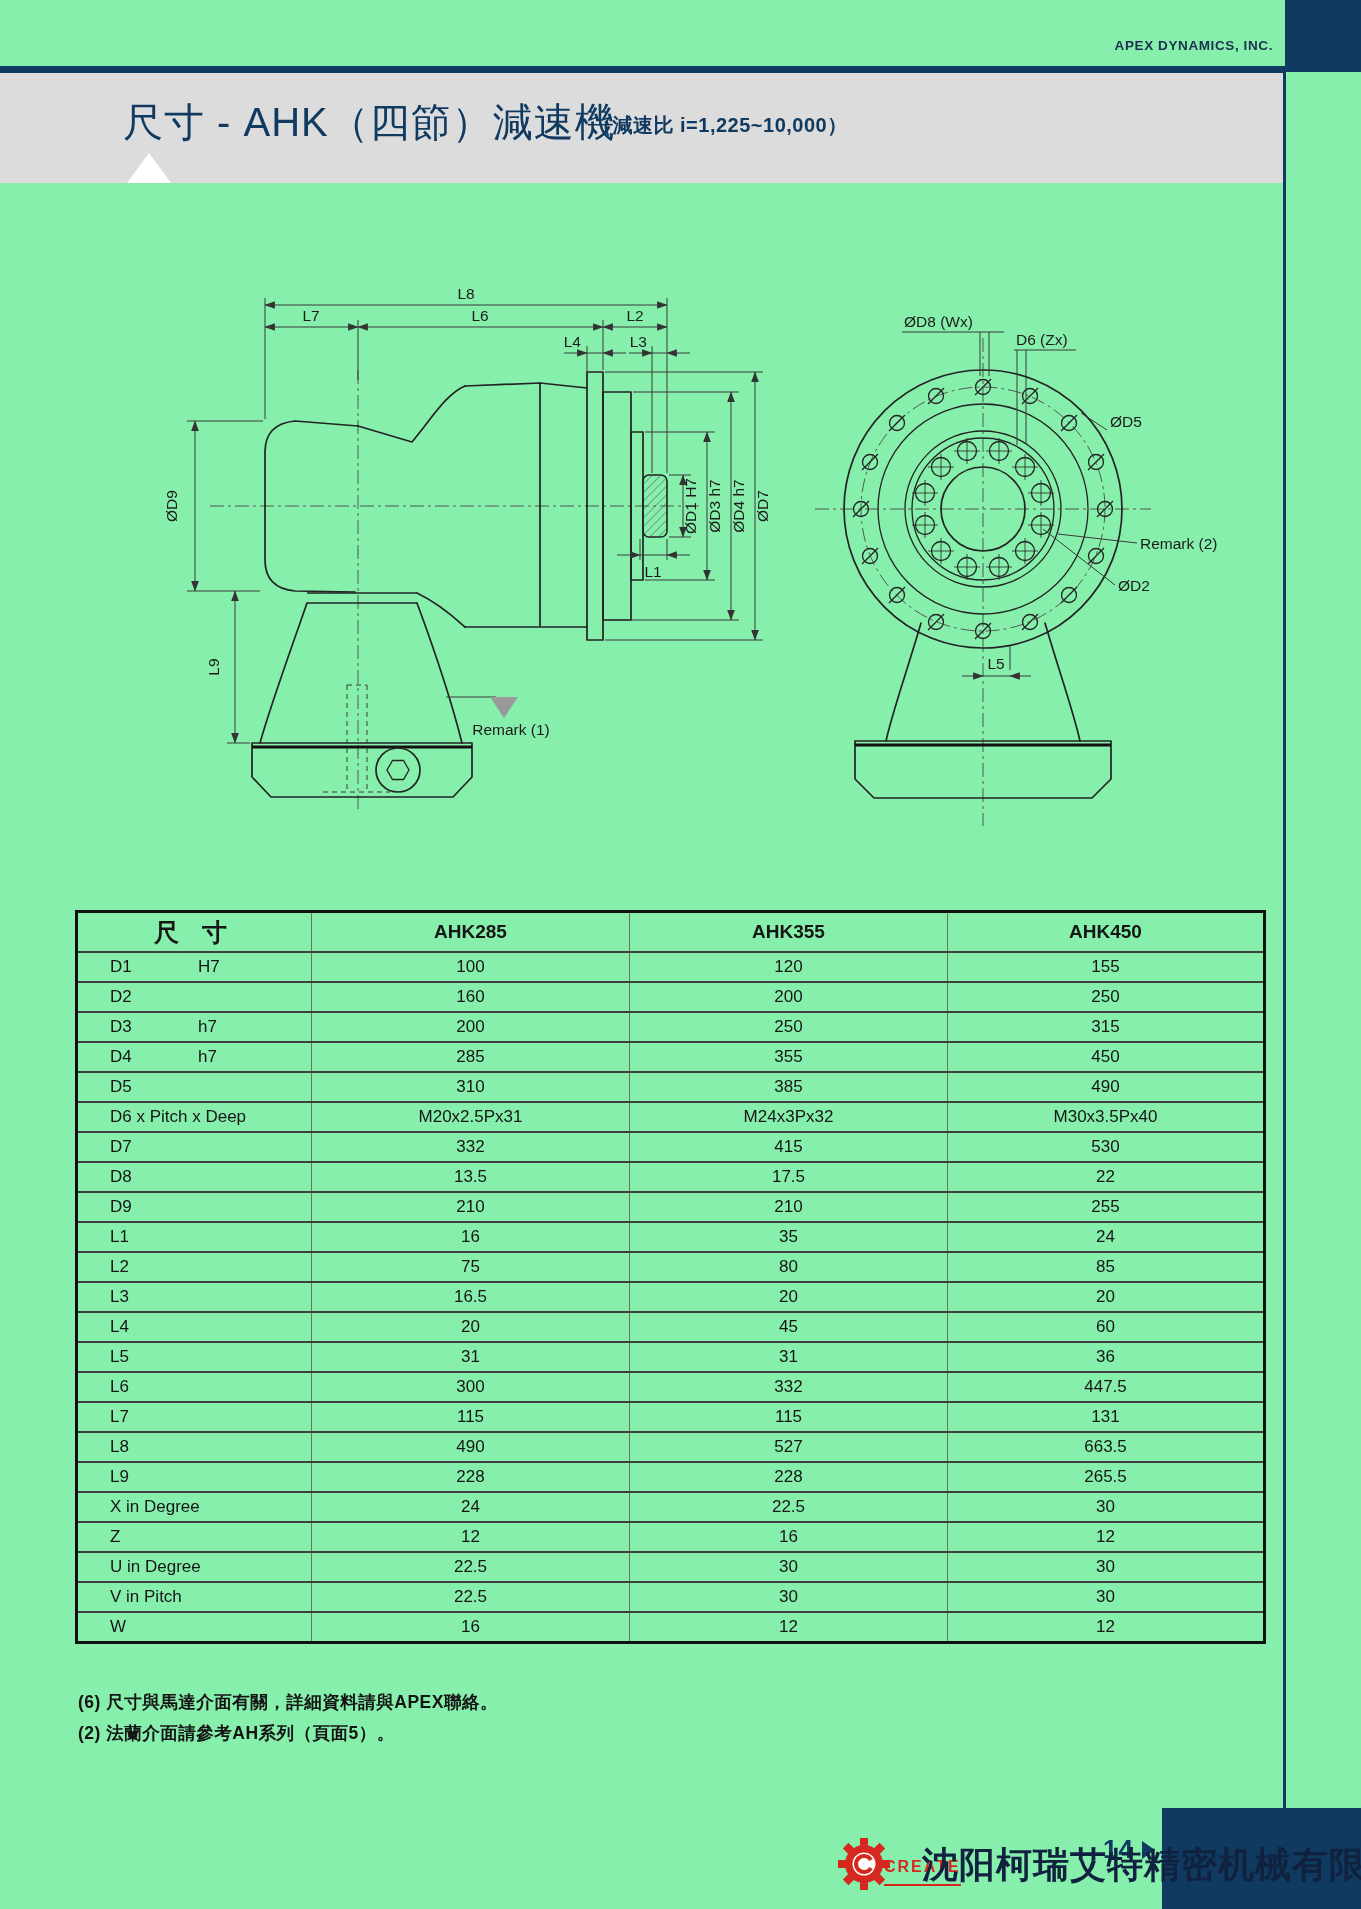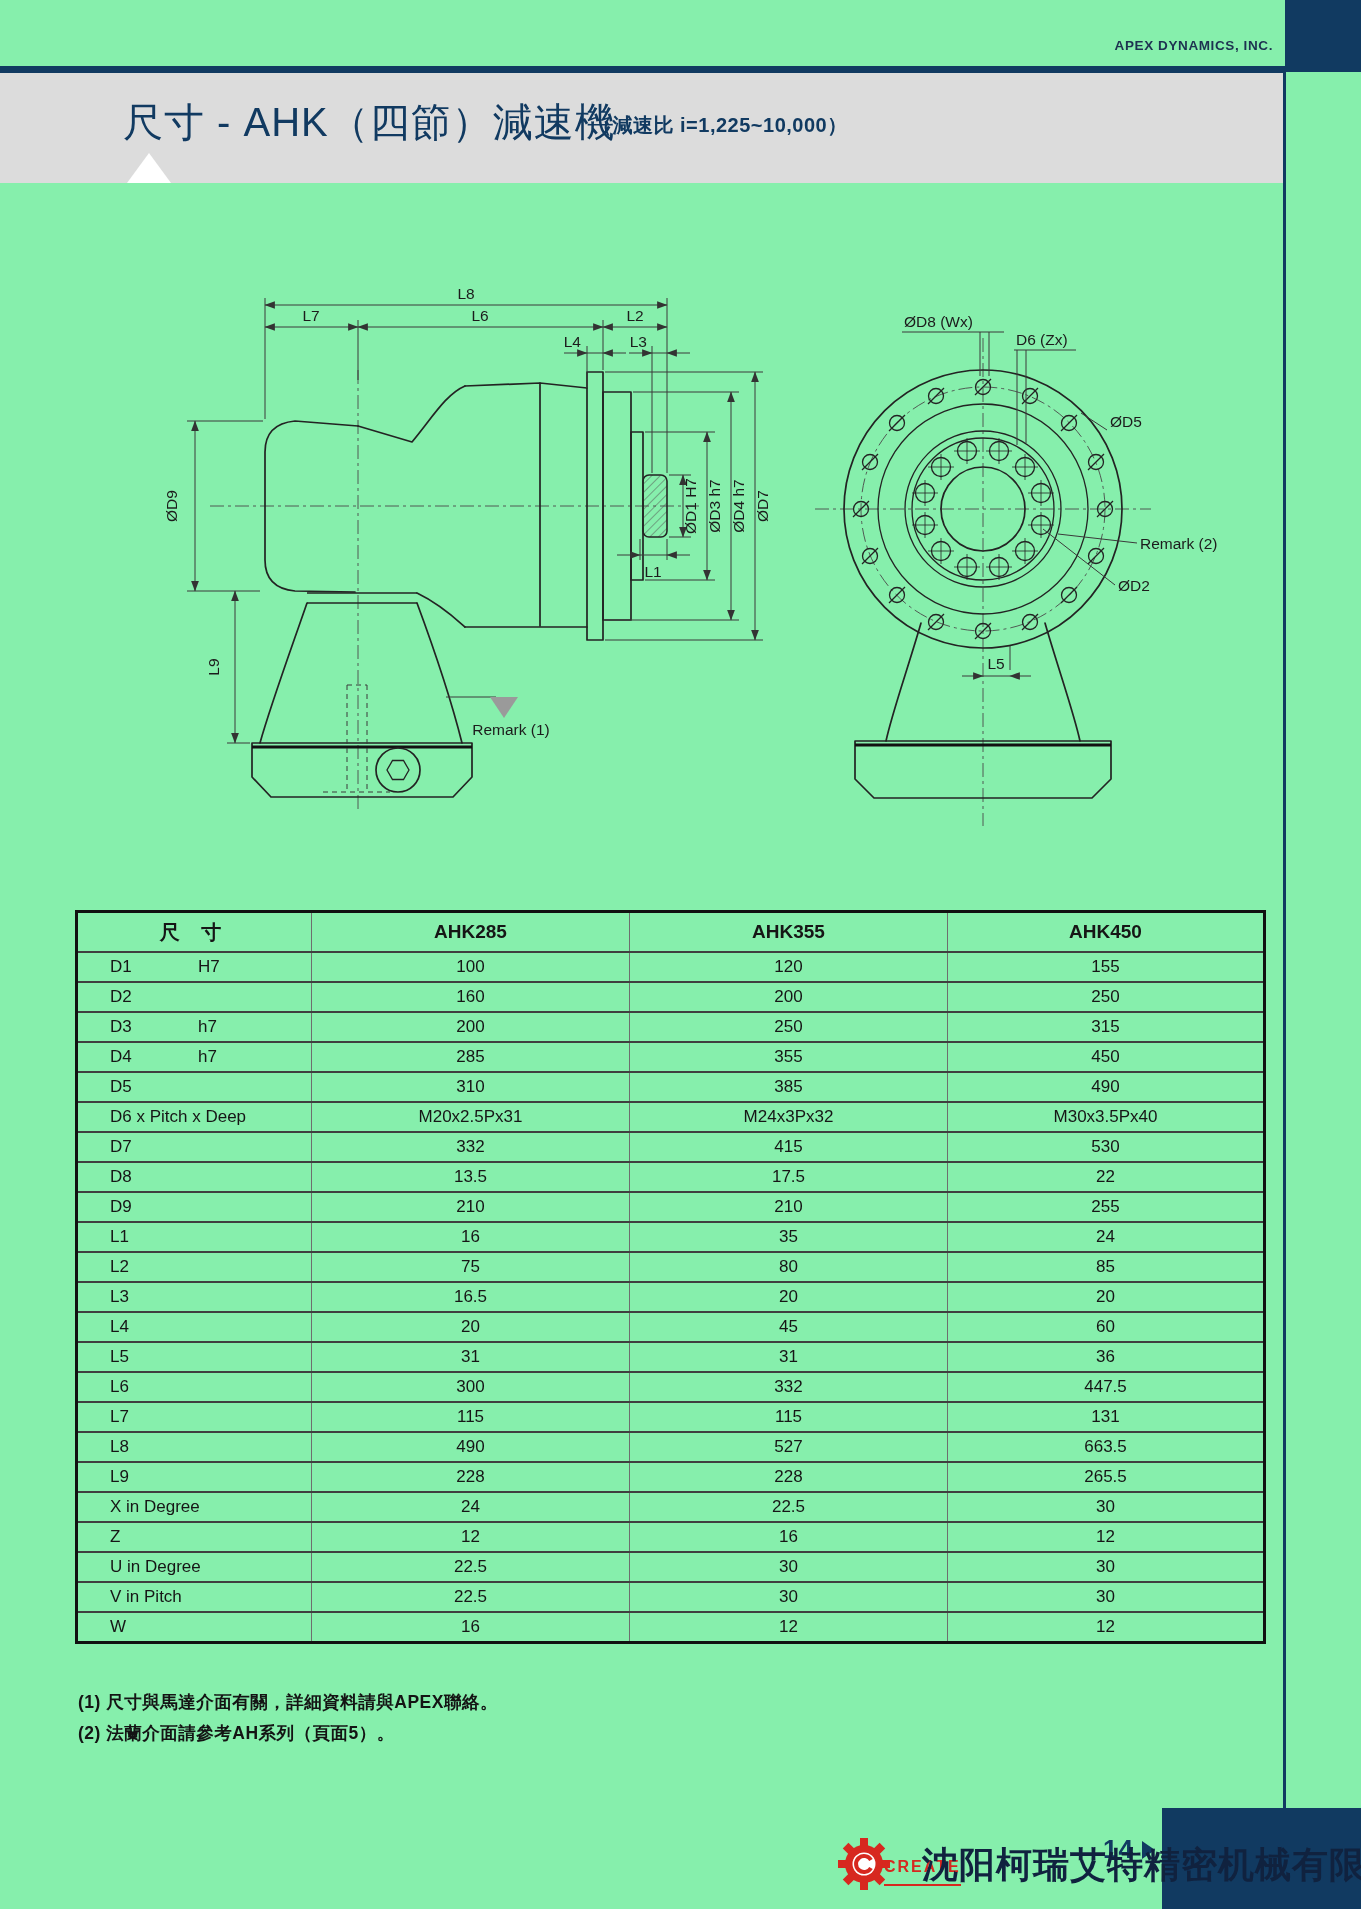--- a/index.html
+++ b/index.html
@@ -35,21 +35,21 @@
   .hid{stroke:#3a3a3a;stroke-width:1;fill:none;stroke-dasharray:5 4;}
   .thick{stroke:#111;stroke-width:3;fill:none;}
   
   .dim-table{position:absolute;left:75px;top:910px;width:1188px;border-collapse:collapse;
              table-layout:fixed;}
   .dim-table th,.dim-table td{border:1.4px solid #6e6e6e;border-top:2.4px solid #3f3f3f;
              border-bottom:2.4px solid #3f3f3f;font-size:17px;color:#161616;
              height:28px;padding:0;text-align:center;vertical-align:middle;}
   .dim-table{border:3px solid #111;}
   .dim-table th{font-size:19px;font-weight:bold;height:38px;}
-  .dim-table th.c0{letter-spacing:8px;font-size:20px;}
+  .dim-table th.c0{letter-spacing:8px;font-size:25px;}
   .dim-table td.c0{text-align:left;padding-left:32px;}
   .dim-table .dim{display:inline-block;min-width:88px;}
   .dim-table .tol{display:inline-block;}
   
   .note{position:absolute;left:78px;font-size:17.5px;font-weight:600;color:#141414;letter-spacing:.5px;}
   .note1{top:1690px;} .note2{top:1721px;}
   
   .bottom-navy-block{position:absolute;left:1162px;top:1808px;width:199px;height:101px;
              background:var(--navy);z-index:1;}
   .page-num-wrap{position:absolute;left:1103px;top:1834px;display:flex;align-items:center;z-index:2;}
@@ -521,21 +521,21 @@
         </tr>
       <tr>
           <td class="c0"><span class="dim">W</span><span class="tol"></span></td>
           <td>16</td>
           <td>12</td>
           <td>12</td>
         </tr>
     </tbody>
   </table>
 
-  <div class="note note1">(1) 尺寸與馬達介面有關，詳細資料請與APEX聯絡。</div>
+  <div class="note note1">(6) 尺寸與馬達介面有關，詳細資料請與APEX聯絡。</div>
   <div class="note note2">(2) 法蘭介面請參考AH系列（頁面5）。</div>
 
   <div class="bottom-navy-block"></div>
   <div class="page-num-wrap">
     <span class="page-num">14</span>
     <span class="page-arrow"></span>
   </div>
   <div class="logo-wrap">
     <svg width="60" height="60" viewBox="0 0 60 60">
       <g fill="#d7281f">

